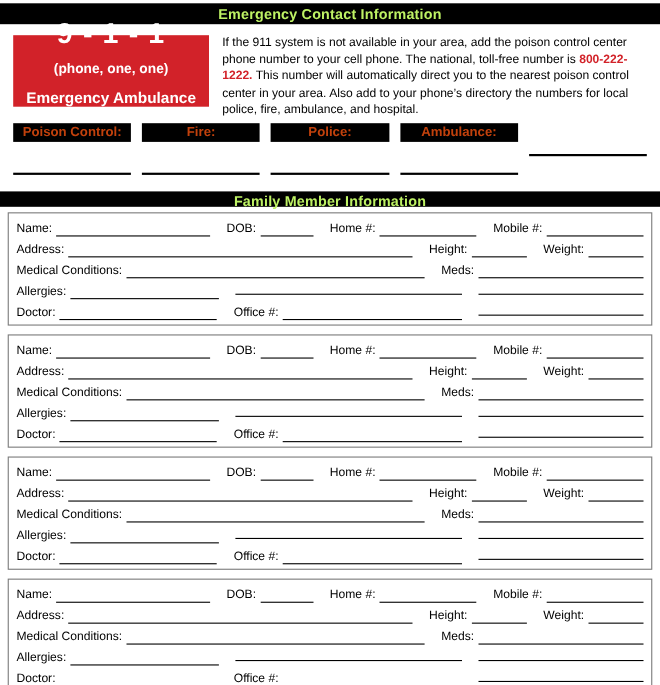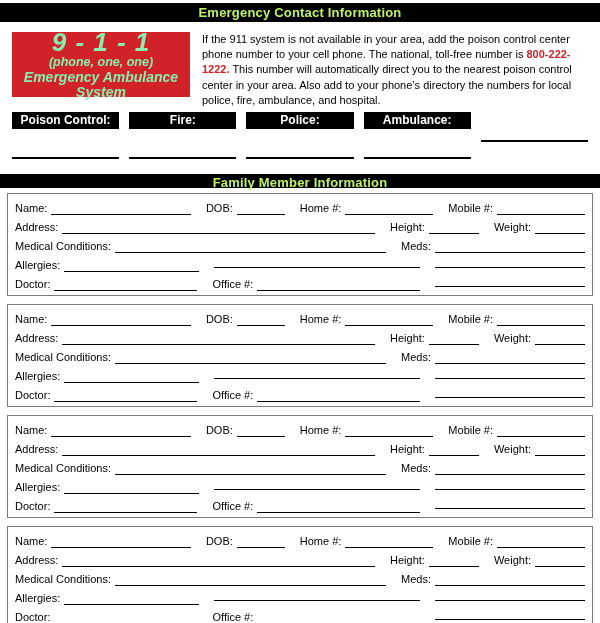--- a/index.html
+++ b/index.html
@@ -16,34 +16,34 @@
     width:100%; height:19px; background:#000; color:#bef264;
     font-size:13px; font-weight:bold; text-align:center; line-height:19px;
     letter-spacing:.2px;
   }
   .family-bar { height:14px; line-height:18px; margin-top:15px; }
 
   
   .intro { display:flex; gap:12px; padding:0 12px; margin-top:10px; height:76px; }
   .panel-911 {
     width:178px; min-width:178px; height:65px;
-    color:#86efac; text-align:center;
-    display:flex; flex-direction:column; justify-content:center; gap:1px;font-style:italic;
+    color:#ffffff; text-align:center;
+    display:flex; flex-direction:column; justify-content:center; gap:13px;
   }
   .p911-number  { font-size:26px; font-weight:bold; line-height:26px; letter-spacing:1px; }
   .p911-spelled { font-size:12.5px; font-weight:bold; line-height:13px; }
   .p911-caption { font-size:14px; font-weight:bold; line-height:15px; }
   .instructions { flex:1; font-size:11px; line-height:15.2px; text-align:left; }
   .phone-red { font-weight:bold; }
 
   
   .contacts { display:flex; gap:10px; padding:0 12px; margin-top:4px; }
   .contact-col { flex:1; display:flex; flex-direction:column; }
   .contact-box {
-    height:17px; background:#000; color:#ffffff;
+    height:17px; background:#000; color:#c2410c;
     font-size:12px; font-weight:bold; text-align:center; line-height:17px;
     white-space:nowrap; overflow:hidden;
   }
   .contact-line { margin-top:28px; border-bottom:2px solid #000; height:0; }
 
   
   .members { padding:0 7px; margin-top:5px; }
   .member-block {
     border:1px solid #7a7a7a; height:103px; margin-bottom:8px;
     padding:5px 7px 4px 7px;

